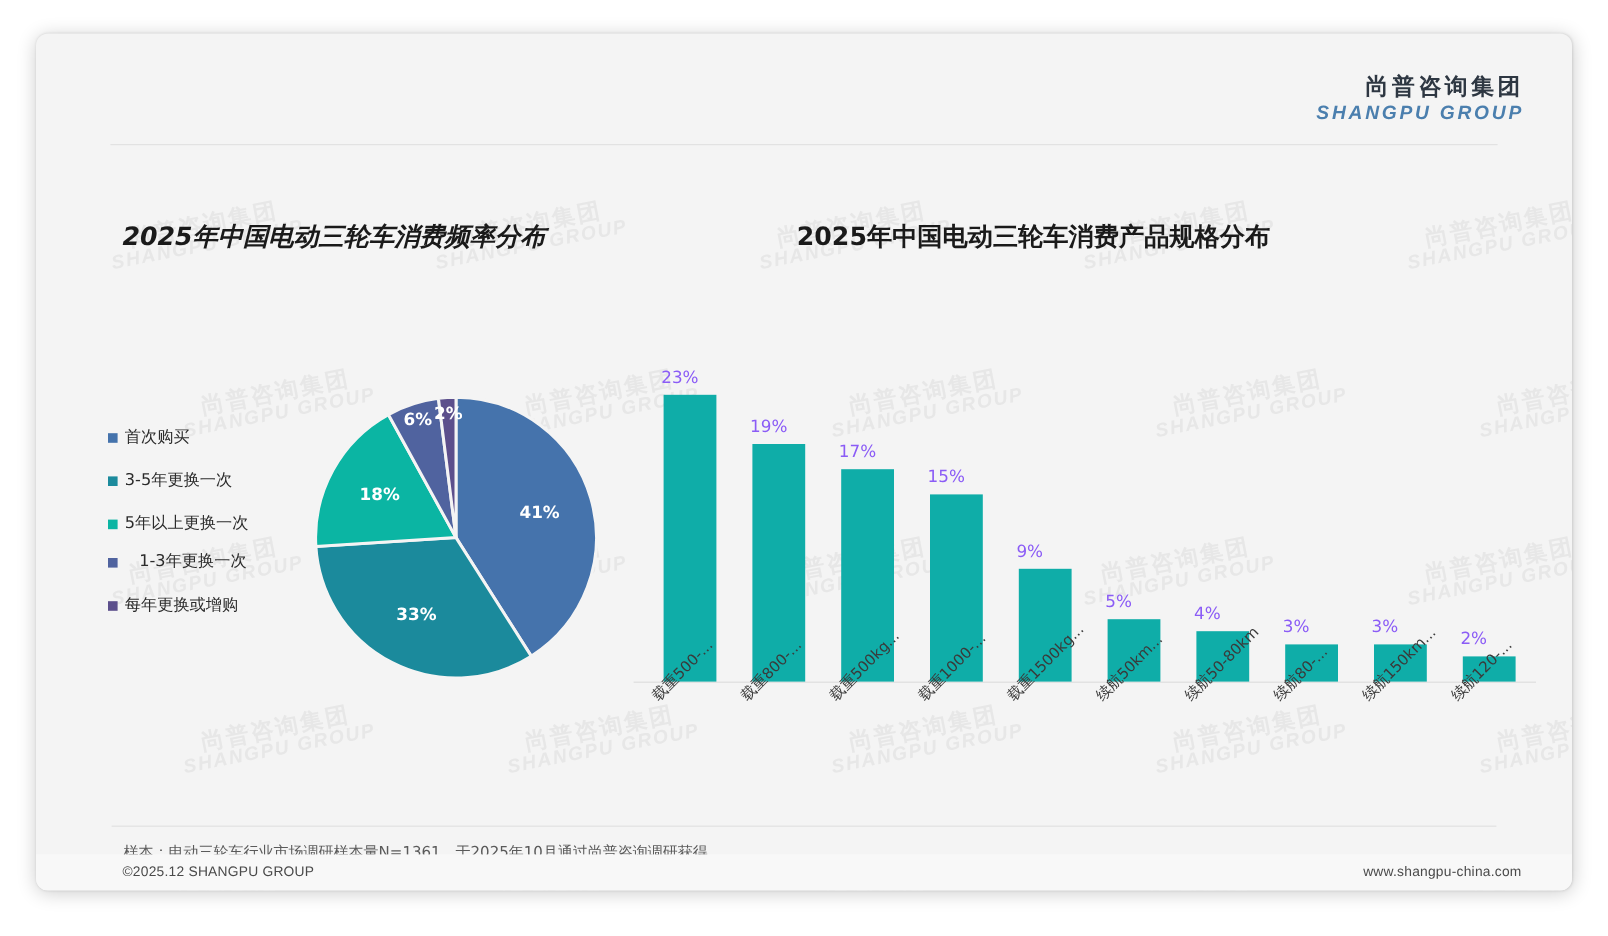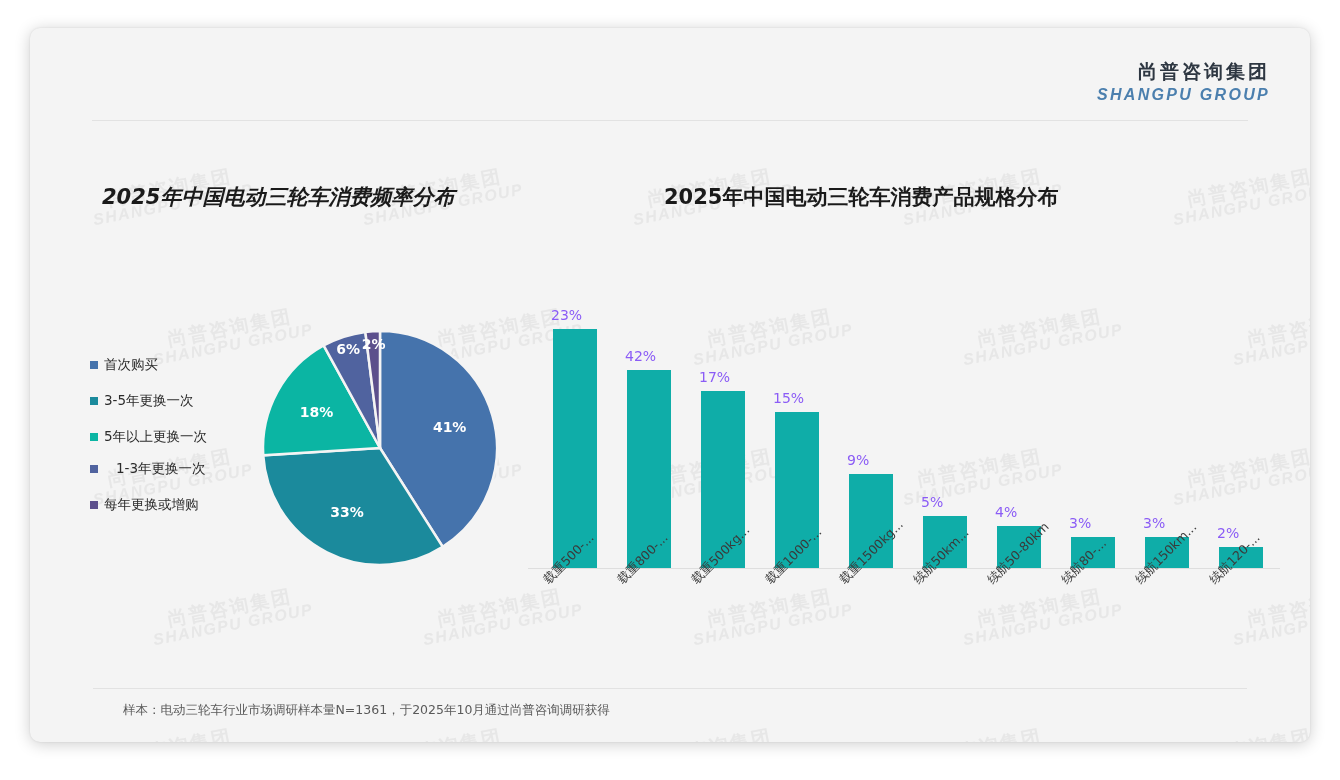--- a/index.html
+++ b/index.html
@@ -115,21 +115,21 @@
   }
 
   
   #footnote-band {
     position: absolute; left: 63px; right: 63px; top: 660px; height: 42px; z-index: 3;
   }
   #footnote-band:before {
     content: ""; position: absolute; left: 0; right: 0; top: 0; height: 1px; background: #e2e2e2;
   }
   #footnote {
-    position: absolute; left: 30px; top: 14px;
+    position: absolute; left: 10px; top: 14px;
     font-size: 12.5px; color: #5a5a5a;
     font-family: "DejaVu Sans", "Liberation Sans", sans-serif;
   }
   
   #footer {
     position: absolute; left: 0; bottom: 0; width: 100%; height: 30px;
     background: #f8f8f8; z-index: 4;
   }
   #copyright {
     position: absolute; left: 72px; top: 9px;
@@ -300,21 +300,21 @@
   <div id="bar-panel">
     <div id="bar-area">
       <div id="baseline"></div>
     <div class="bar-col" style="left: 12px;">
           <div class="bar" style="height: 239.2px; background: rgb(15, 173, 168);"></div>
           <div class="bar-val" style="bottom: 245.2px;">23%</div>
           <div class="bar-cat">载重500-...</div>
         </div>
         <div class="bar-col" style="left: 86px;">
           <div class="bar" style="height: 197.6px; background: rgb(15, 173, 168);"></div>
-          <div class="bar-val" style="bottom: 203.6px;">42%</div>
+          <div class="bar-val" style="bottom: 203.6px;">19%</div>
           <div class="bar-cat">载重800-...</div>
         </div>
         <div class="bar-col" style="left: 160px;">
           <div class="bar" style="height: 176.8px; background: rgb(15, 173, 168);"></div>
           <div class="bar-val" style="bottom: 182.8px;">17%</div>
           <div class="bar-cat">载重500kg...</div>
         </div>
         <div class="bar-col" style="left: 234px;">
           <div class="bar" style="height: 156px; background: rgb(15, 173, 168);"></div>
           <div class="bar-val" style="bottom: 162px;">15%</div>
@@ -350,14 +350,18 @@
           <div class="bar-val" style="bottom: 26.8px;">2%</div>
           <div class="bar-cat">续航120-...</div>
         </div>
       </div>
   </div>
 
   <div id="footnote-band">
     <div id="footnote">样本：电动三轮车行业市场调研样本量N=1361，于2025年10月通过尚普咨询调研获得</div>
   </div>
 
+  <div id="footer">
+    <div id="copyright">©2025.12 SHANGPU GROUP</div>
+    <div id="website">www.shangpu-china.com</div>
+  </div>
 
 </div>
 
 </body></html>

